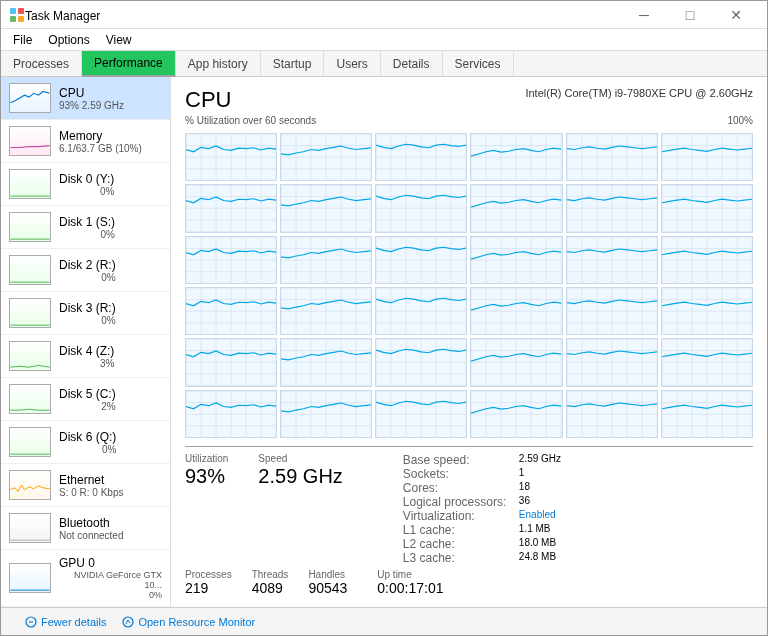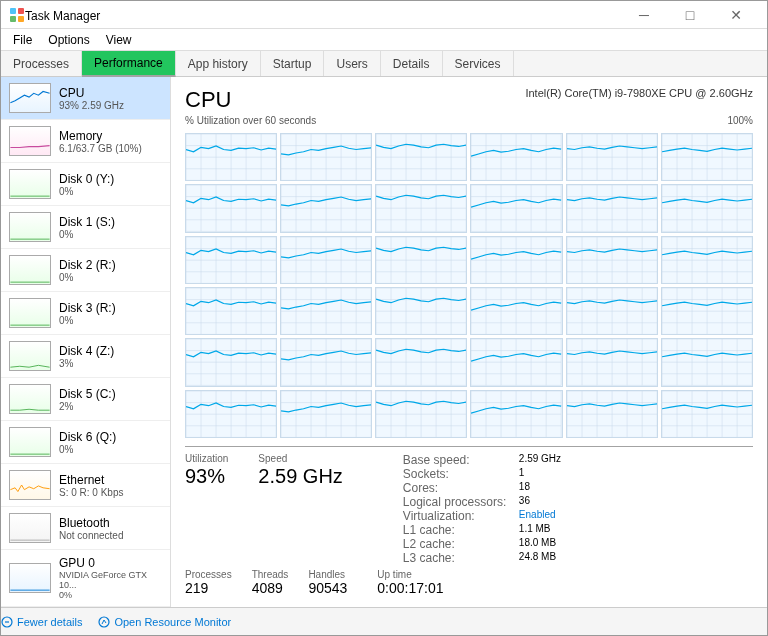--- a/index.html
+++ b/index.html
@@ -22,21 +22,21 @@
     .tab.active { background: #22c55e; color: #000; border-bottom: 2px solid #a3a3a3; margin-bottom: -1px; }
 
     .content { display: flex; flex: 1; overflow: hidden; }
 
     .sidebar { width: 170px; border-right: 1px solid #ddd; background: #fff; overflow-y: auto; flex-shrink: 0; }
     .sidebar-item { display: flex; align-items: center; gap: 8px; padding: 6px 8px; cursor: pointer; border-bottom: 1px solid #eee; }
     .sidebar-item.active { background: #cce4ff; }
     .sidebar-item-graph { width: 42px; height: 30px; border: 1px solid #aaa; background: #fff; flex-shrink: 0; position: relative; overflow: hidden; }
     .sidebar-item-info { display: flex; flex-direction: column; }
     .sidebar-item-name { font-size: 12px; font-weight: 500; color: #000; }
-    .sidebar-item-sub { font-size: 10px; color: #555; }
+    .sidebar-item-sub { font-size: 10px; color: #555; text-align: right; }
 
     .main-panel { flex: 1; display: flex; flex-direction: column; padding: 10px 14px; overflow: hidden; }
 
     .main-header { display: flex; justify-content: space-between; align-items: flex-start; margin-bottom: 2px; }
     .main-title { font-size: 22px; font-weight: 300; color: #000; }
     .main-cpu-name { font-size: 11px; color: #333; }
 
     .chart-label { font-size: 10px; color: #555; margin-bottom: 3px; }
 
     .cpu-grid { display: grid; grid-template-columns: repeat(6, 1fr); grid-template-rows: repeat(6, 1fr); gap: 3px; flex: 1; min-height: 0; }
@@ -45,21 +45,21 @@
     .stats-row { display: flex; gap: 30px; margin-top: 8px; padding-top: 6px; border-top: 1px solid #a3a3a3; flex-shrink: 0; }
     .stat-group { display: flex; flex-direction: column; }
     .stat-label { font-size: 10px; color: #666; }
     .stat-value { font-size: 20px; font-weight: 300; color: #000; line-height: 1.2; }
     .stat-value-small { font-size: 14px; font-weight: 300; color: #000; line-height: 1.2; }
     .detail-row { display: flex; gap: 6px; }
     .detail-key { font-size: 12px; color: #666; min-width: 110px; }
     .detail-val { font-size: 10px; color: #000; font-weight: 500; }
     .detail-val.blue { color: #0078d4; }
 
-    .bottom-bar { display: flex; align-items: center; gap: 16px; padding: 5px 0; border-top: 1px solid #ccc; background: #f5f5f5; height: 28px; flex-shrink: 0; }
+    .bottom-bar { display: flex; align-items: center; gap: 16px; padding: 5px 24px; border-top: 1px solid #ccc; background: #f5f5f5; height: 28px; flex-shrink: 0; }
     .bottom-link { font-size: 11px; color: #0078d4; cursor: pointer; display: flex; align-items: center; gap: 4px; text-decoration: none; }
 
     
     .sparkline { width: 100%; height: 100%; }
 
     
     .mini-graph-cpu { background: linear-gradient(to bottom, #fff 0%, #e8f4ff 100%); }
     .mini-graph-mem { background: linear-gradient(to bottom, #fff 0%, #ffe8f4 100%); }
     .mini-graph-disk { background: linear-gradient(to bottom, #fff 0%, #e8ffe8 100%); }
     .mini-graph-eth { background: linear-gradient(to bottom, #fff 0%, #fff8e8 100%); }

